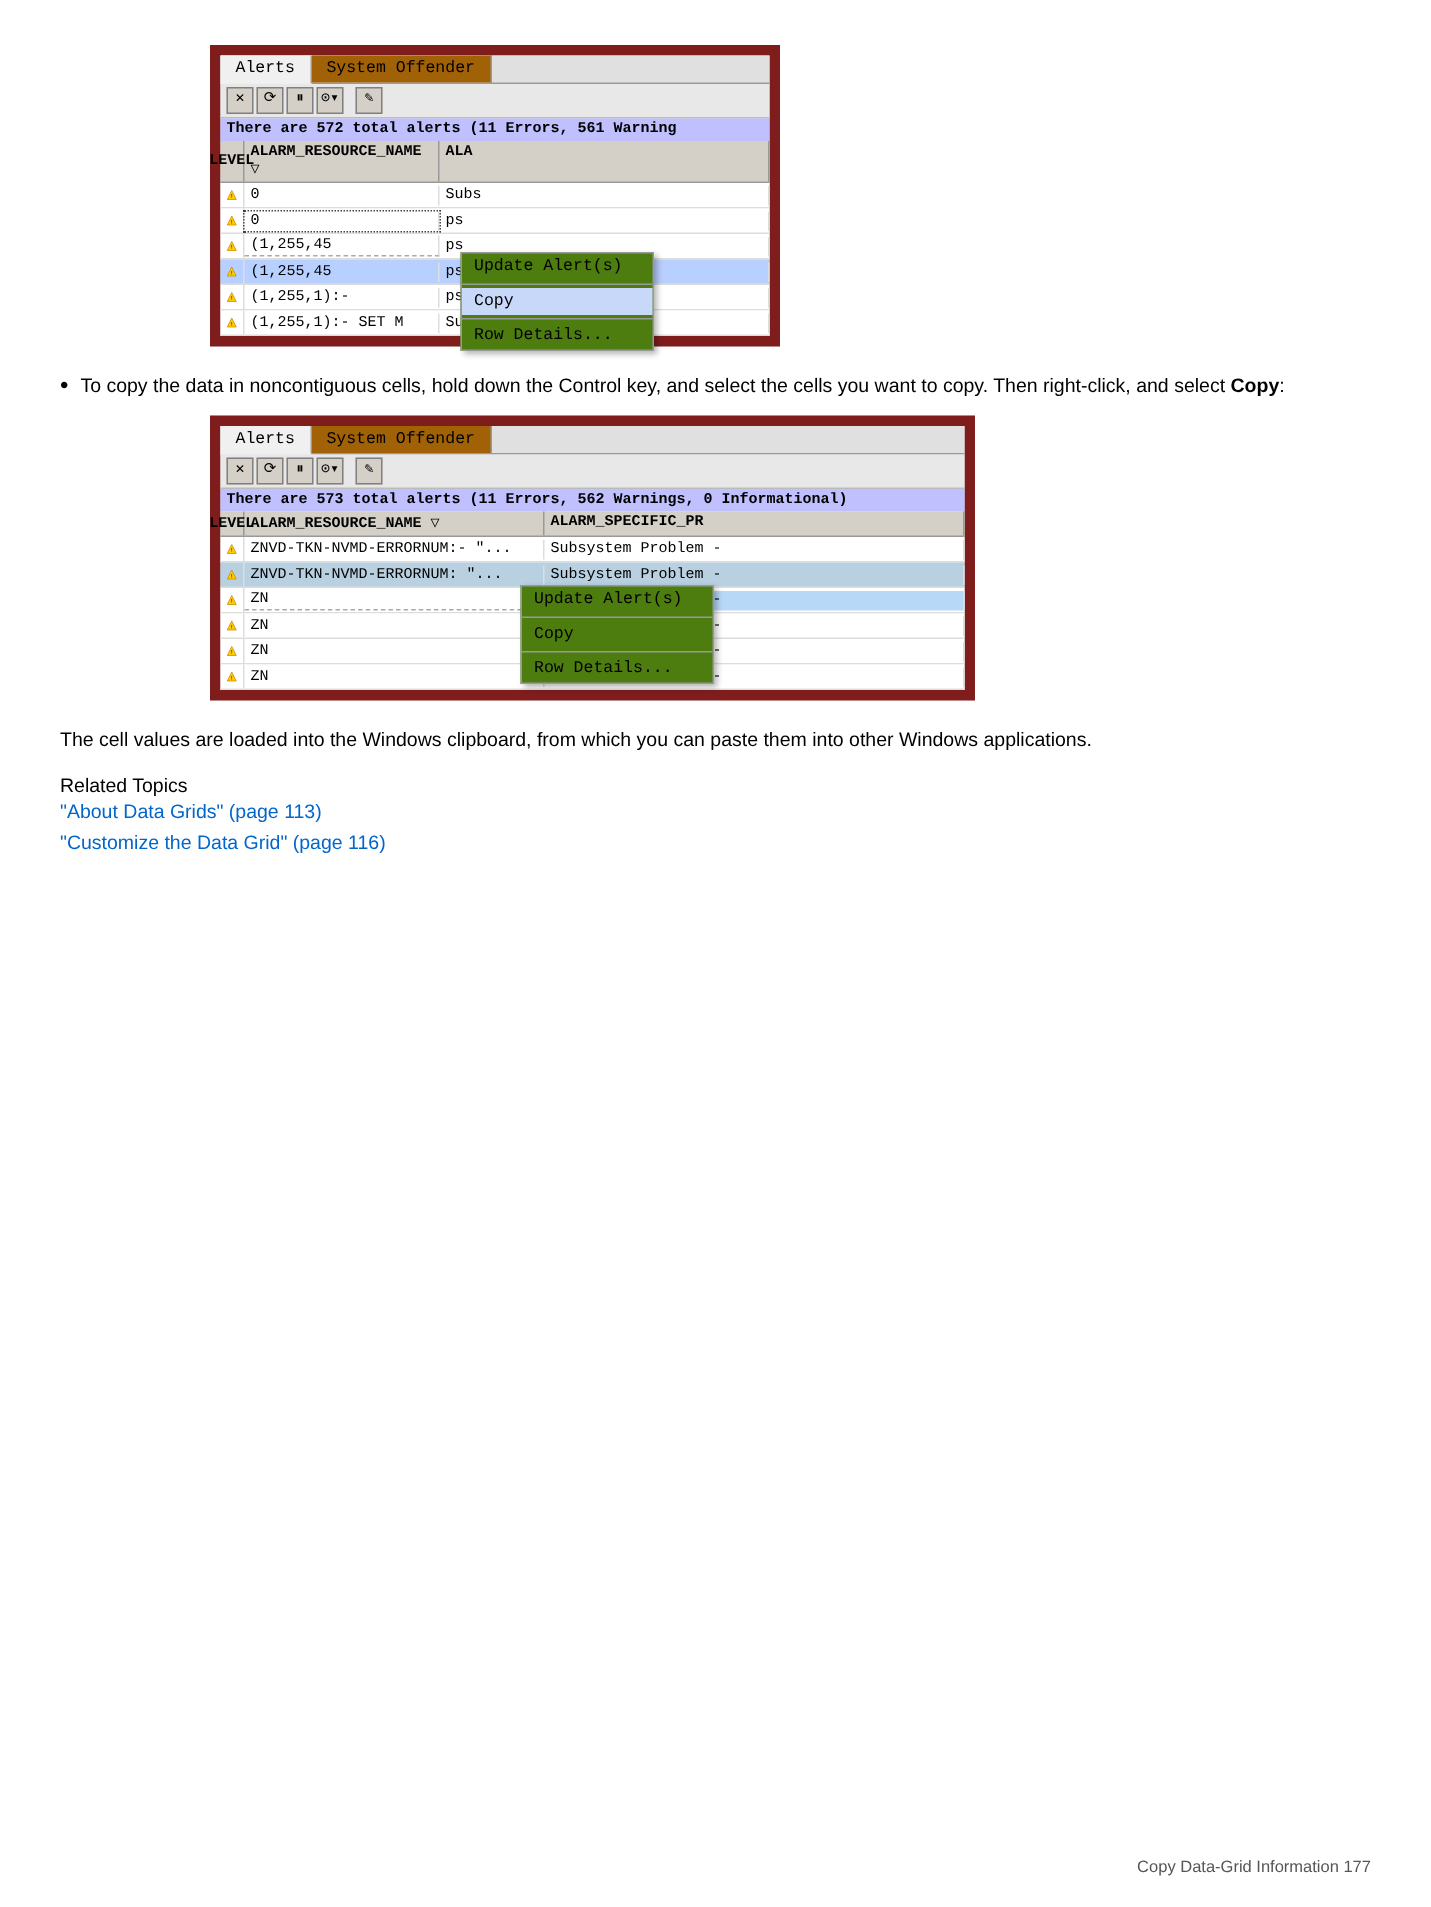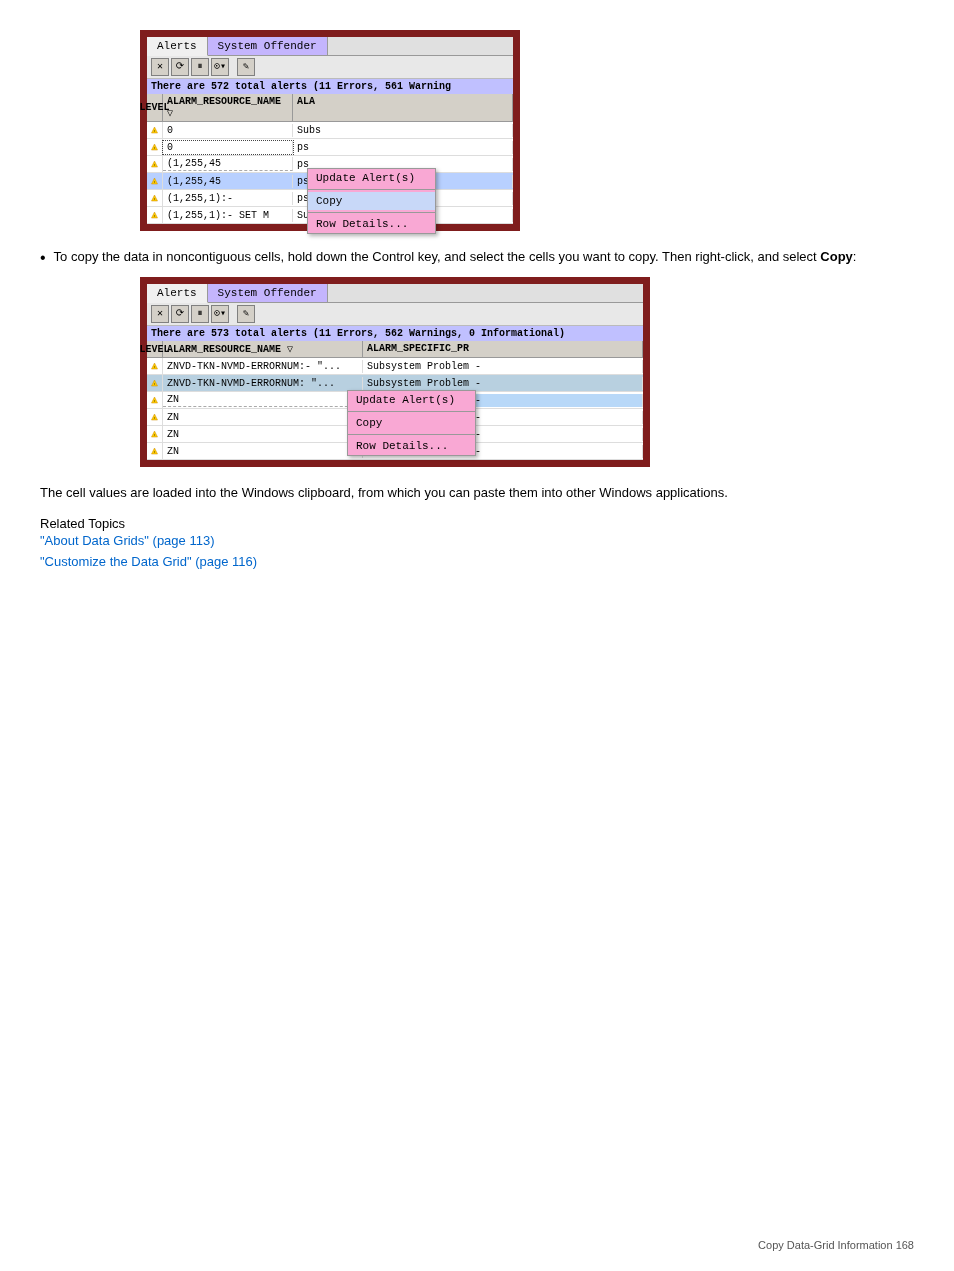--- a/index.html
+++ b/index.html
@@ -32,21 +32,21 @@
       display: flex;
       background: #e0e0e0;
       border-bottom: 1px solid #999;
     }
 
     .tab {
       padding: 3px 10px;
       border-right: 1px solid #999;
       font-size: 11px;
       cursor: pointer;
-      background: #c4b5fd;
+      background: #a16207;
     }
 
     .tab.active {
       background: #f0f0f0;
       border-bottom: 1px solid #f0f0f0;
       margin-bottom: -1px;
     }
 
     .toolbar {
       display: flex;
@@ -122,21 +122,21 @@
 
     .warning-icon {
       width: 14px;
       height: 14px;
       display: inline-block;
     }
 
     
     .context-menu {
       position: absolute;
-      background: #f9a8d4;
+      background: #4d7c0f;
       border: 1px solid #999;
       box-shadow: 2px 2px 4px rgba(0,0,0,0.3);
       z-index: 10;
       min-width: 120px;
     }
 
     .context-menu-item {
       padding: 3px 20px 3px 8px;
       font-size: 11px;
       cursor: pointer;
@@ -453,13 +453,13 @@
   <p class="body-text" style="margin-top: 12px;">The cell values are loaded into the Windows clipboard, from which you can paste them into other Windows applications.</p>
 
   <div class="related-topics">
     <div class="related-title">Related Topics</div>
     <a class="related-link" href="#">"About Data Grids" (page 113)</a>
     <a class="related-link" href="#">"Customize the Data Grid" (page 116)</a>
   </div>
 
 </div>
 
-<div class="page-footer">Copy Data-Grid Information    168</div>
+<div class="page-footer">Copy Data-Grid Information    177</div>
 
 </body></html>

